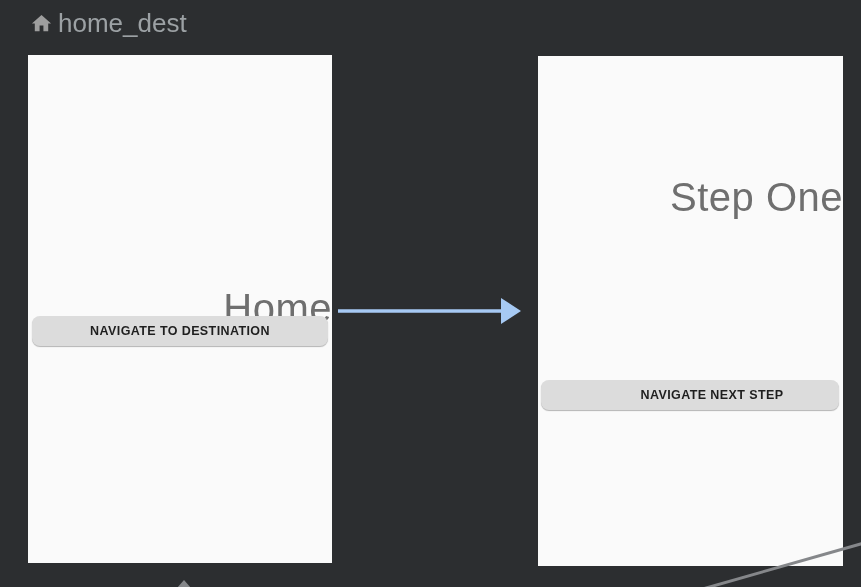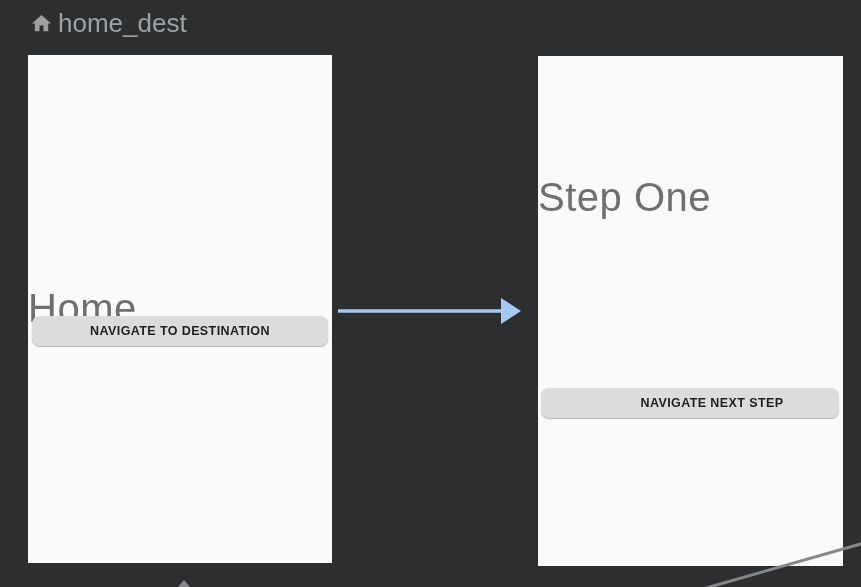--- a/index.html
+++ b/index.html
@@ -33,21 +33,21 @@
     display: inline-flex;
   }
   .dest-card {
     position: absolute;
     background: #fafafa;
   }
   .preview-title {
     position: absolute;
     left: 0;
     width: 100%;
-    text-align: left;
+    text-align: right;
     font-size: 40px;
     line-height: 46px;
     color: #6f6f6f;
     letter-spacing: 0.5px;
     white-space: nowrap;
   }
   .preview-button {
     position: absolute;
     left: 4px;
     right: 4px;
@@ -88,21 +88,21 @@
   </div>
 
 
   <div class="dest-card" style="left:28px; top:55px; width:304px; height:508px;">
     <div class="preview-title" style="top:230px;">Home</div>
     <div class="preview-button" style="top:261px;">NAVIGATE TO DESTINATION</div>
   </div>
 
   <div class="dest-card" style="left:538px; top:56px; width:305px; height:510px;">
     <div class="preview-title" style="top:118px;">Step One</div>
-    <div class="preview-button" style="top:332px; left:3px;padding-left:44px;">NAVIGATE NEXT STEP</div>
+    <div class="preview-button" style="top:324px; left:3px;padding-left:44px;">NAVIGATE NEXT STEP</div>
   </div>
 
   <svg class="edges-overlay" viewBox="0 0 861 587">
 
     <g>
       <line x1="338" y1="311" x2="503" y2="311" stroke-width="3.5" stroke="#a6c9f3"></line>
       <polygon points="501,298 501,324 521,311" fill="#a6c9f3"></polygon>
     </g>
 
     <polygon points="177,588 191,588 184,580" fill="#85878a"></polygon>

